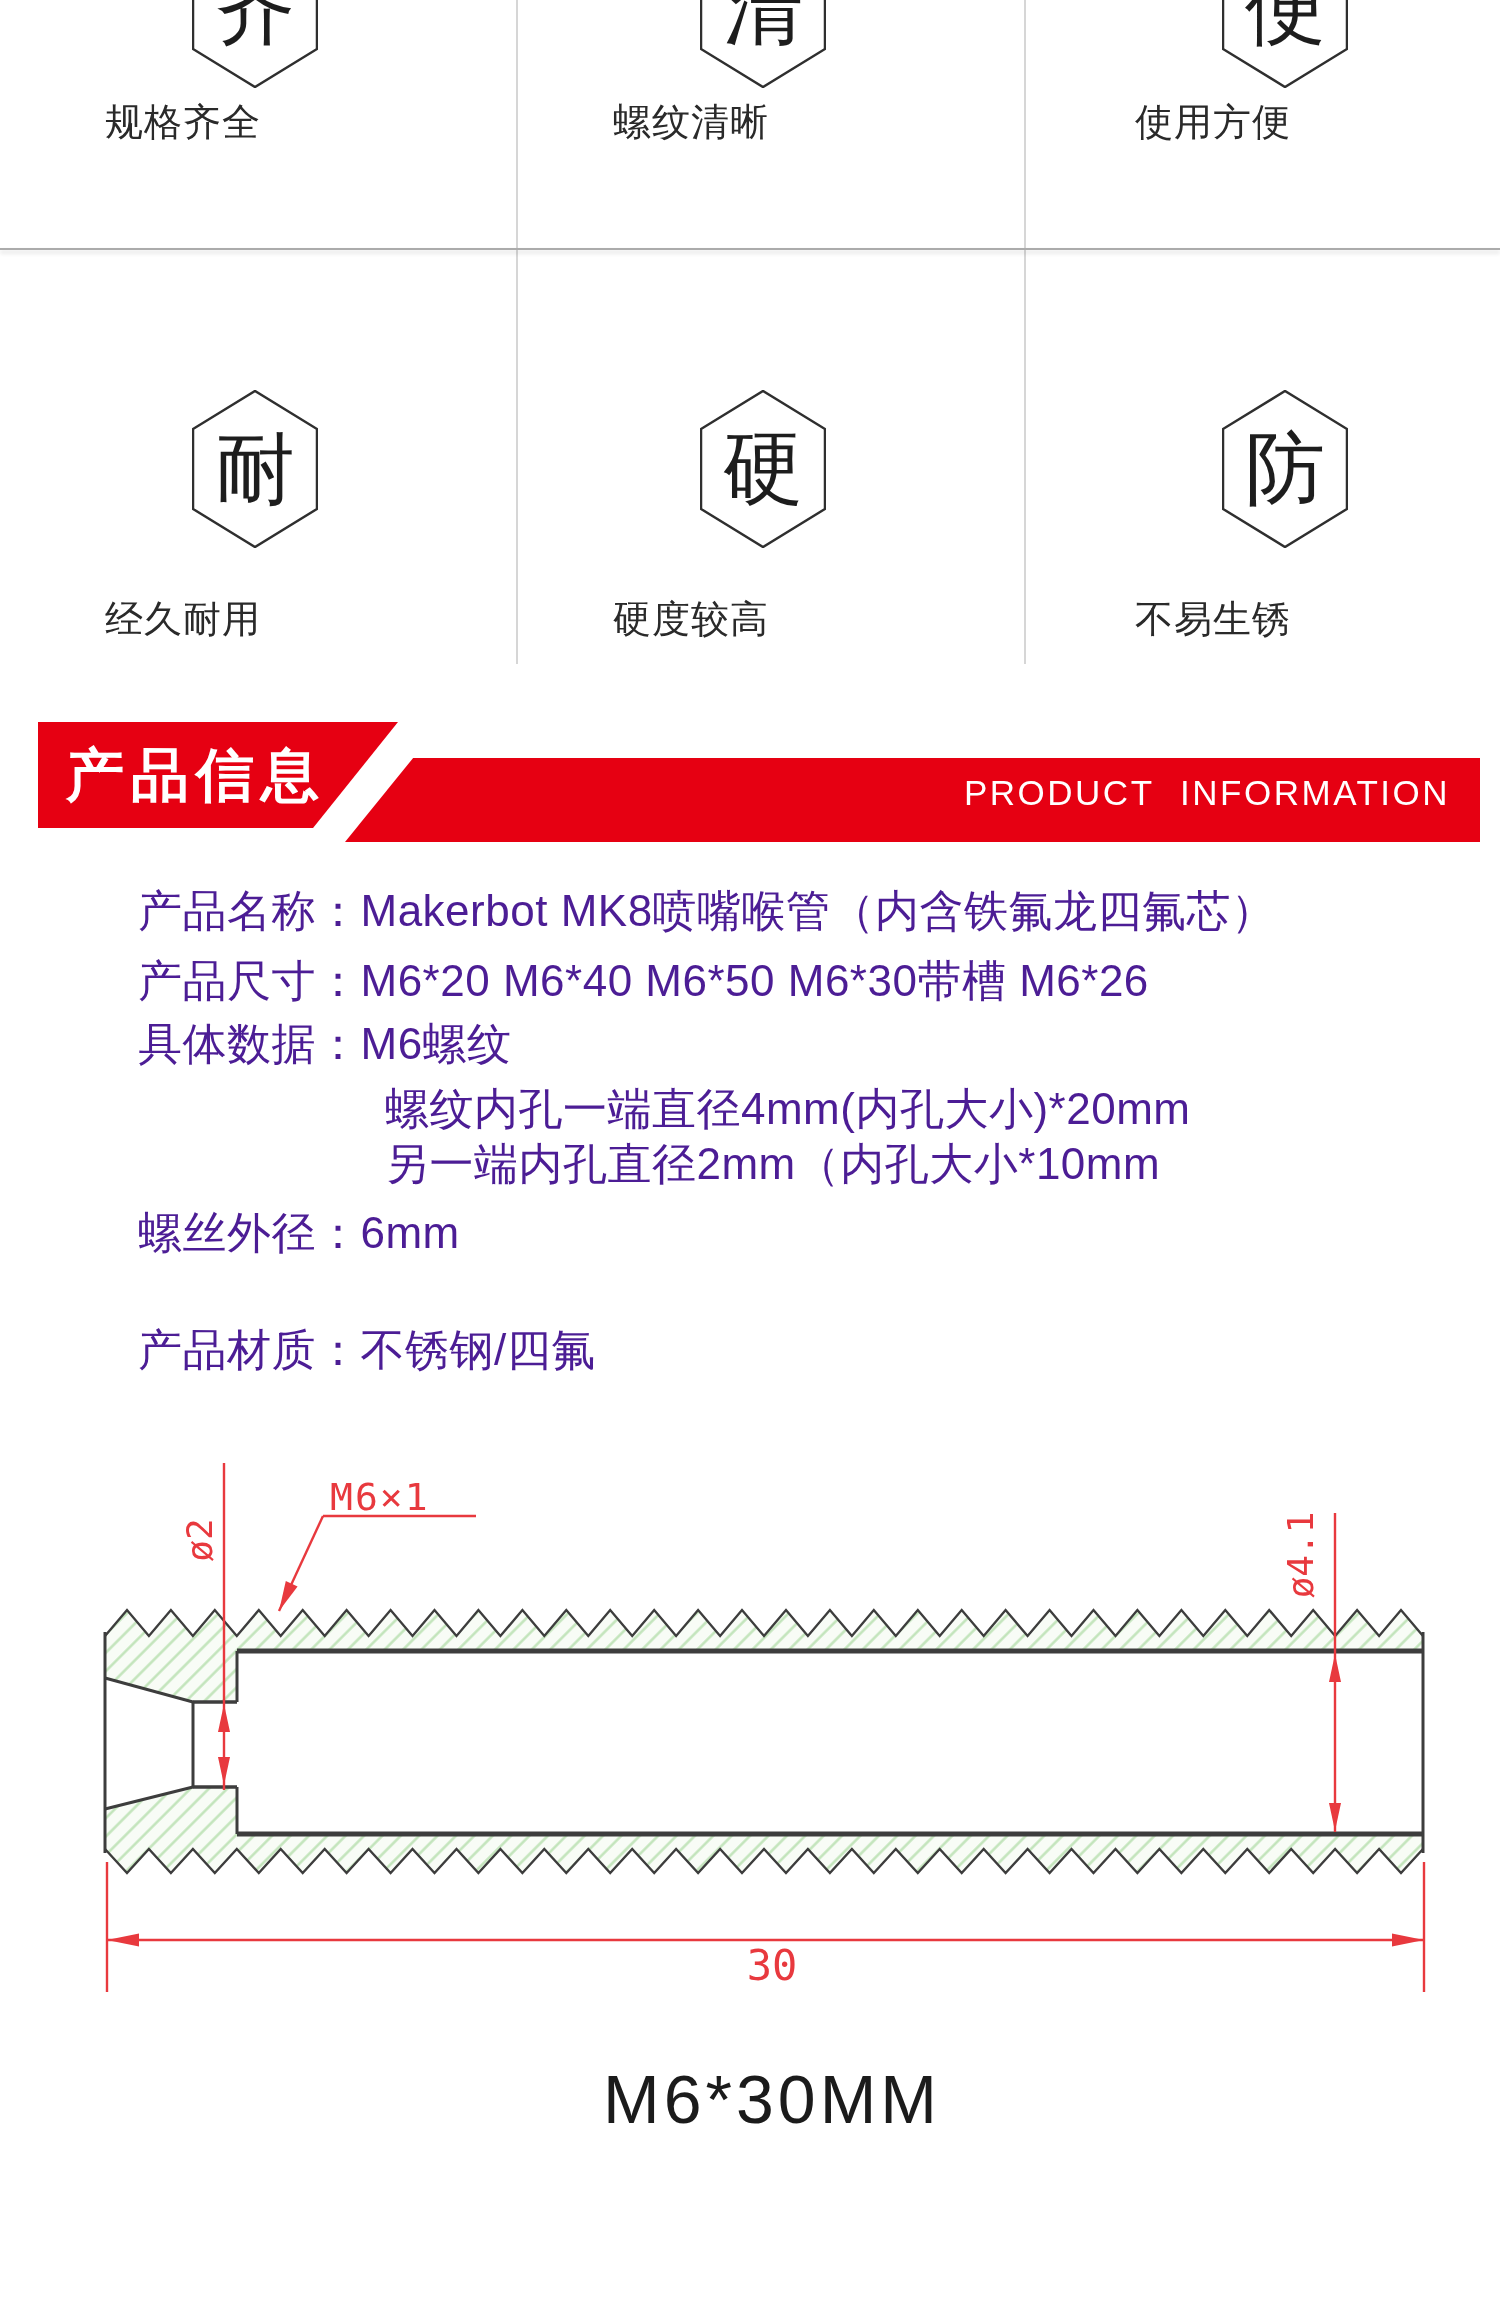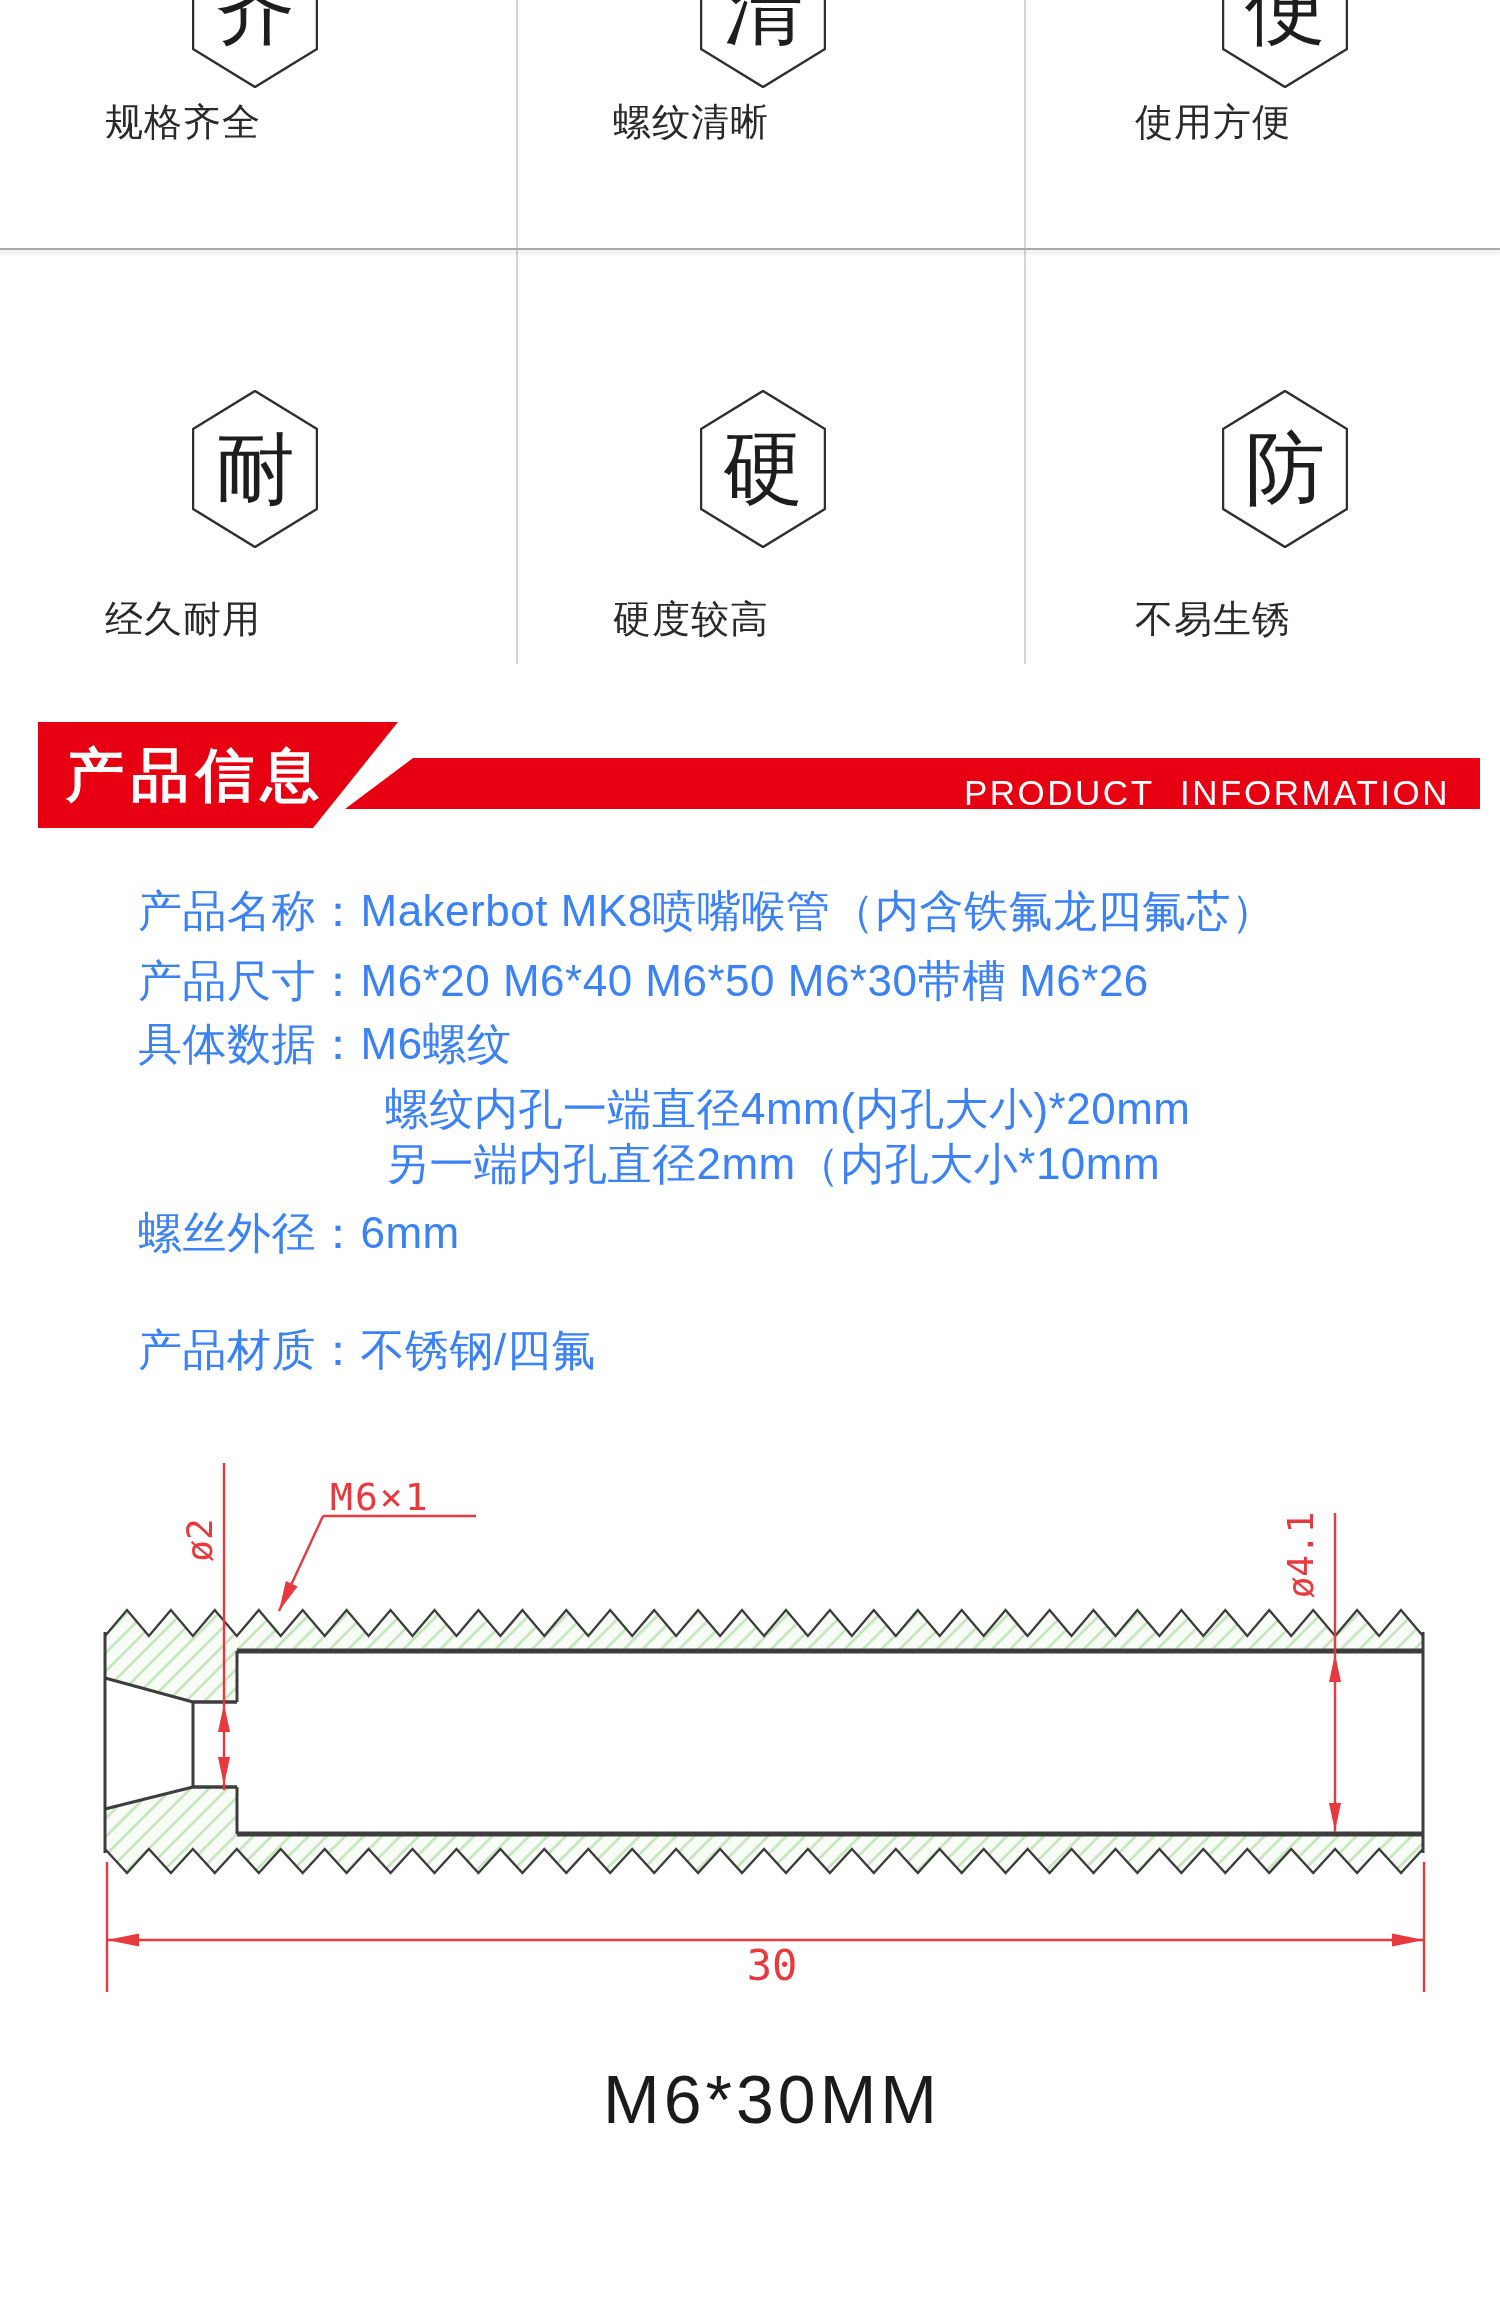--- a/index.html
+++ b/index.html
@@ -20,27 +20,27 @@
   .r1hex{top:-70px;} .r2hex{top:390px;}
   .c1{left:192px;} .c2{left:700px;} .c3{left:1222px;}
   .lc1{left:105px;} .lc2{left:613px;} .lc3{left:1135px;}
   .r1lab{top:102px;} .r2lab{top:556px;margin-top:43px;}
 
   
   .banner-flag{position:absolute;left:38px;top:722px;width:360px;height:106px;background:#e60012;
                clip-path:polygon(0 0,100% 0,76.4% 100%,0 100%);}
   .banner-flag-text{position:absolute;left:28px;top:0;line-height:106px;font-size:58px;color:#fff;
                     font-weight:bold;letter-spacing:7px;white-space:nowrap;}
-  .banner-bar{position:absolute;left:345px;top:758px;width:1135px;height:51px;background:#e60012;
+  .banner-bar{position:absolute;left:345px;top:758px;width:1135px;height:84px;background:#e60012;
               clip-path:polygon(6% 0,100% 0,100% 100%,0 100%);}
   .banner-bar-text{position:absolute;right:30px;top:0;line-height:70px;font-size:35px;color:#fff;
                    letter-spacing:2.5px;word-spacing:14px;font-weight:400;white-space:nowrap;}
 
   
-  .info-line{position:absolute;left:138px;font-size:44px;line-height:46px;color:#3b82f6;
+  .info-line{position:absolute;left:138px;font-size:44px;line-height:46px;color:#4c1d95;
              font-weight:500;letter-spacing:.5px;white-space:nowrap;}
   .indent{left:385px;}
 
   
   .size-title{position:absolute;top:2060px;left:0;width:1500px;text-align:center;text-indent:44px;
               font-size:68px;font-weight:500;letter-spacing:4px;color:#1b1b1b;}
 
   #tech-drawing{position:absolute;left:0;top:1400px;}
 </style>
 </head>

